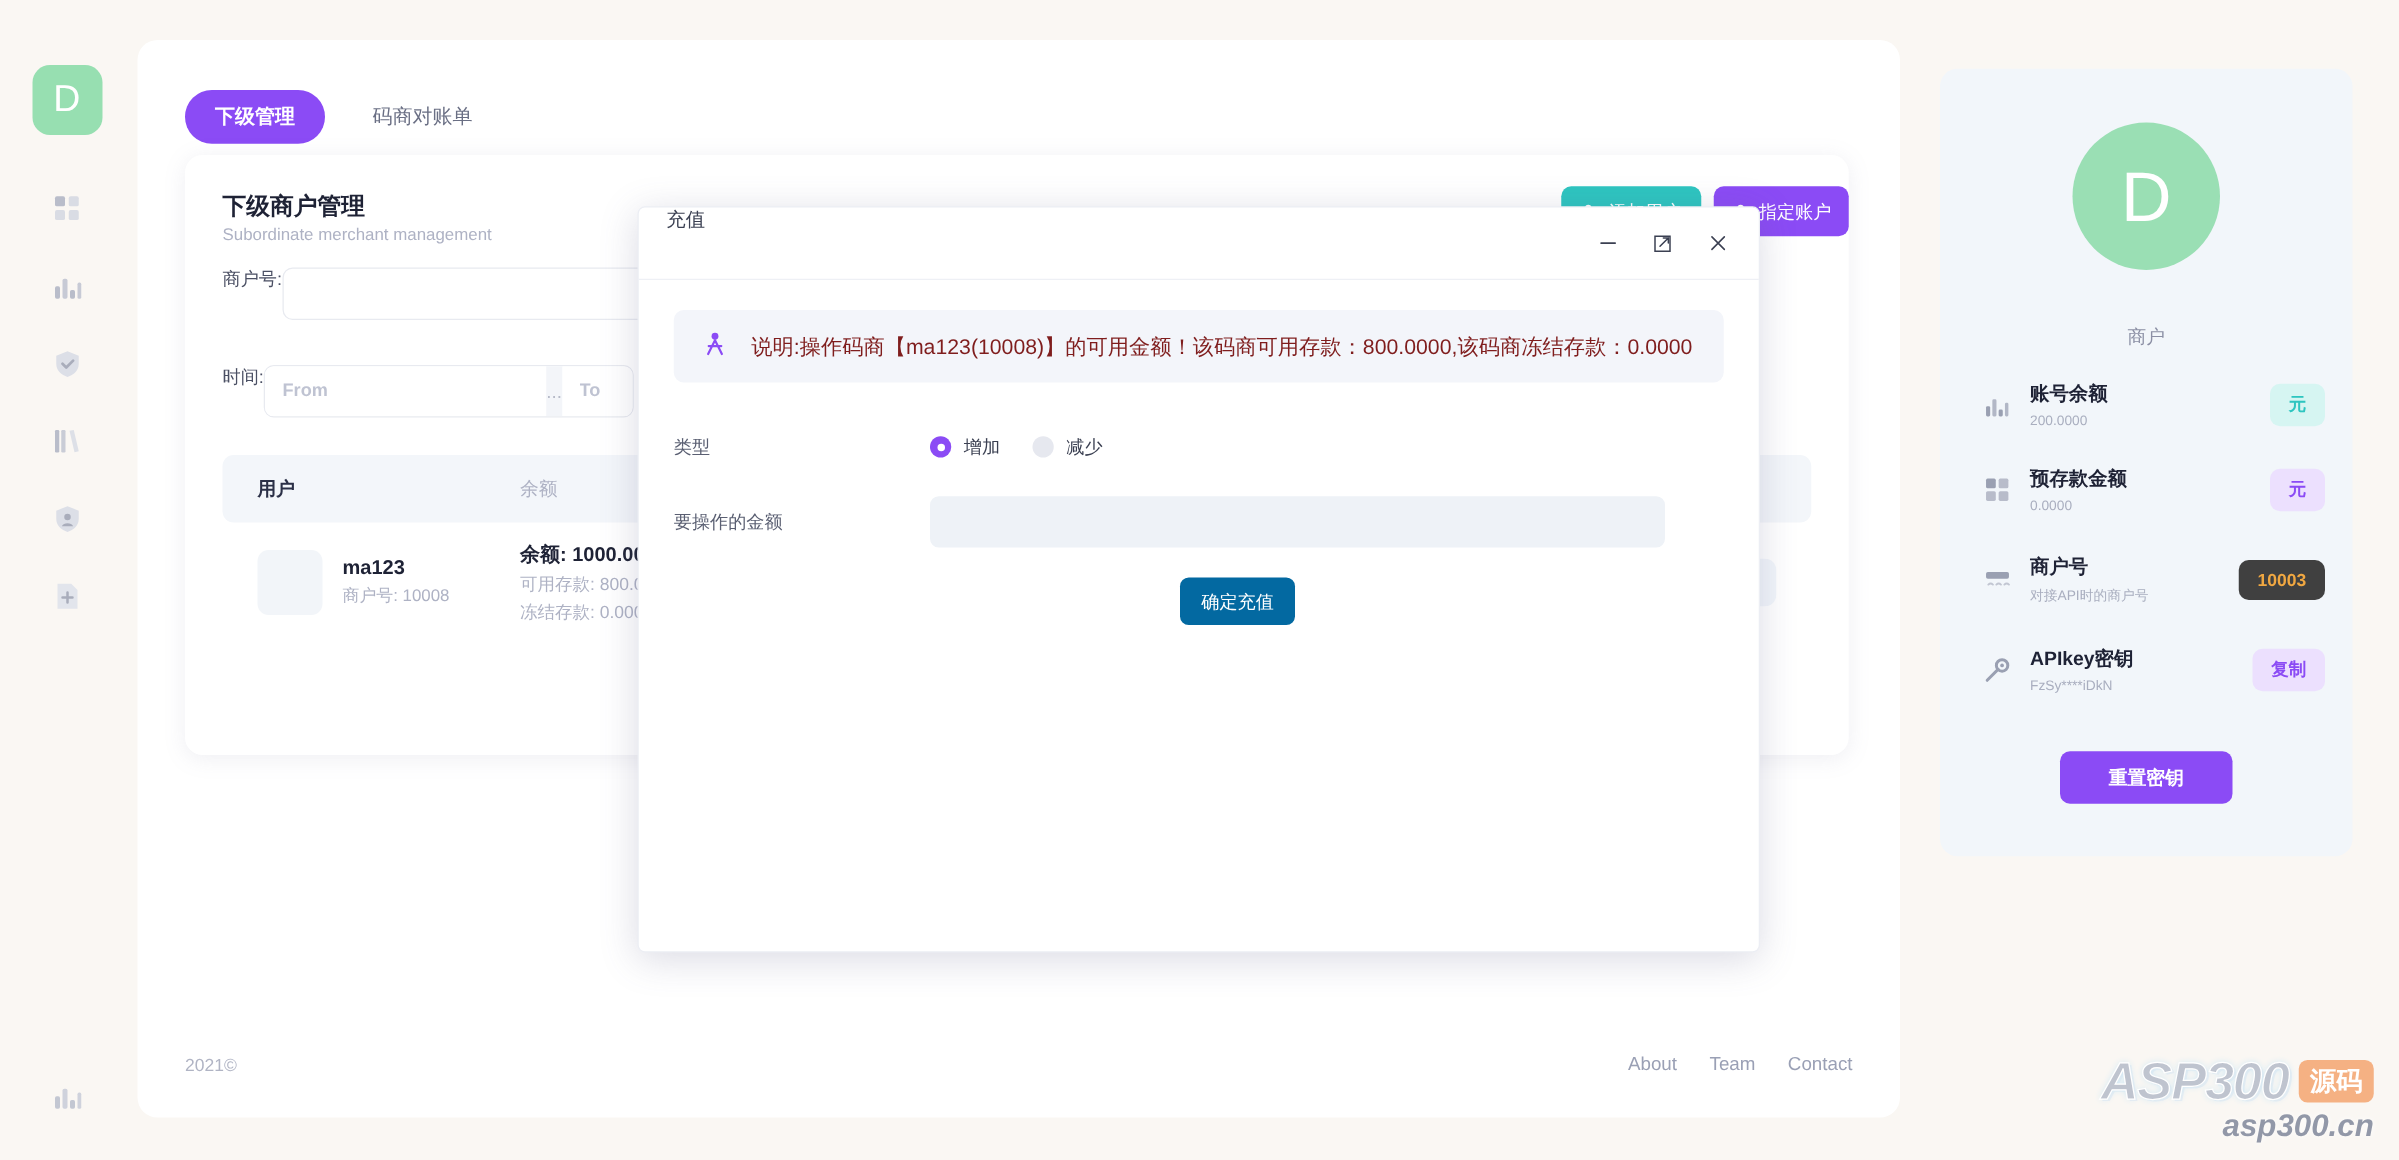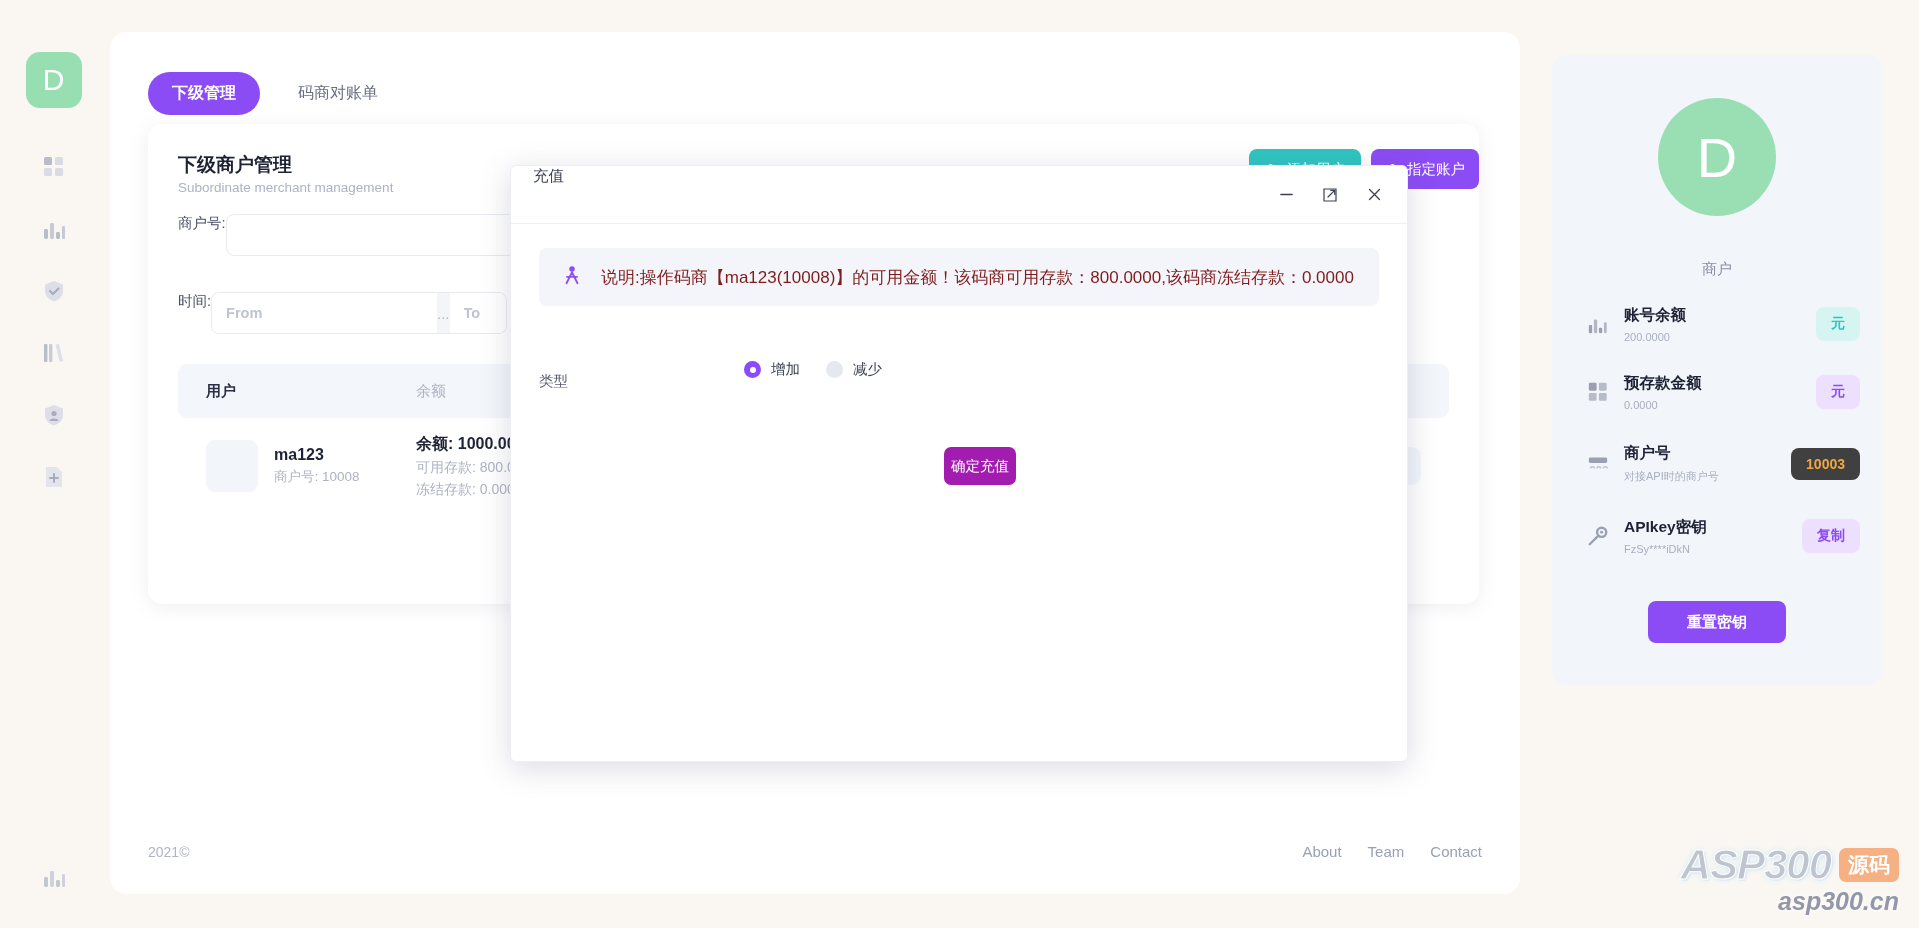--- a/index.html
+++ b/index.html
@@ -142,34 +142,34 @@
   .dlg-title { font-size: 15.5px; color: #3b4052; flex: 1; }
   .dlg-ctrls { display: flex; align-items: center; gap: 22px; }
   .dlg-ctrl { width: 22px; height: 22px; display: flex; align-items: center; justify-content: center; cursor: pointer; color: #3b4052; }
   .dlg-body { padding: 24px 28px 0 28px; }
   .notice {
     display: flex; align-items: center; gap: 18px;
     background: #f3f5fa; border-radius: 8px; height: 58px; padding: 0 22px;
   }
   .notice-txt { font-size: 17px; color: #7f1d1d; }
   .frow { display: flex; align-items: center; margin-top: 42px; }
-  .frow-label { width: 205px; font-size: 14.5px; color: #5a5f72; margin-top: 24px; }
+  .frow-label { width: 205px; font-size: 14.5px; color: #5a5f72; }
   .radios { display: flex; align-items: center; gap: 26px; }
   .radio { display: flex; align-items: center; gap: 10px; cursor: pointer; }
   .rdot { width: 17px; height: 17px; border-radius: 50%; background: #e6e8ef; display: flex; align-items: center; justify-content: center; }
   .rdot.on { background: #8b4bf5; }
   .rdot.on::after { content: ""; width: 6px; height: 6px; border-radius: 50%; background: #fff; }
   .rlabel { font-size: 14.5px; color: #3b4052; }
   .amount-input {
     width: 588px; height: 41px; border: none; border-radius: 7px; background: #eef2f7;
     font-family: inherit; font-size: 14.5px; padding: 0 14px; color: #3b4052; outline: none;
   }
   .btn-confirm {
-    margin: 56px 0 0 405px;
-    width: 72px; height: 38px; background: #a21caf; color: #fff; border: none; border-radius: 7px;
+    margin: 24px 0 0 405px;
+    width: 92px; height: 38px; background: #0369a1; color: #fff; border: none; border-radius: 7px;
     font-family: inherit; font-size: 14.5px; cursor: pointer;
   }
 
   
   .wm { position: absolute; right: 20px; bottom: 12px; text-align: right; user-select: none; }
   .wm-top { display: flex; align-items: center; gap: 8px; justify-content: flex-end; }
   .wm-asp {
     font-size: 42px; font-weight: 700; font-style: italic; letter-spacing: -1px;
     color: #bfc4cf; -webkit-text-stroke: 1px #ffffff;
     text-shadow: 0 0 6px #cfe8f5, 2px 2px 0 #e9edf2;
@@ -449,20 +449,24 @@
             <div class="rdot on"></div>
             <div class="rlabel">增加</div>
           </div>
           <div class="radio">
             <div class="rdot"></div>
             <div class="rlabel">减少</div>
           </div>
         </div>
       </div>
 
+      <div class="frow" style="margin-top:30px;">
+        <div class="frow-label">要操作的金额</div>
+        <input class="amount-input" placeholder="" style="">
+      </div>
 
       <button class="btn-confirm">确定充值</button>
     </div>
   </div>
 
   <div class="wm">
     <div class="wm-top">
       <span class="wm-asp">ASP300</span>
       <span class="wm-cn">源码</span>
     </div>

